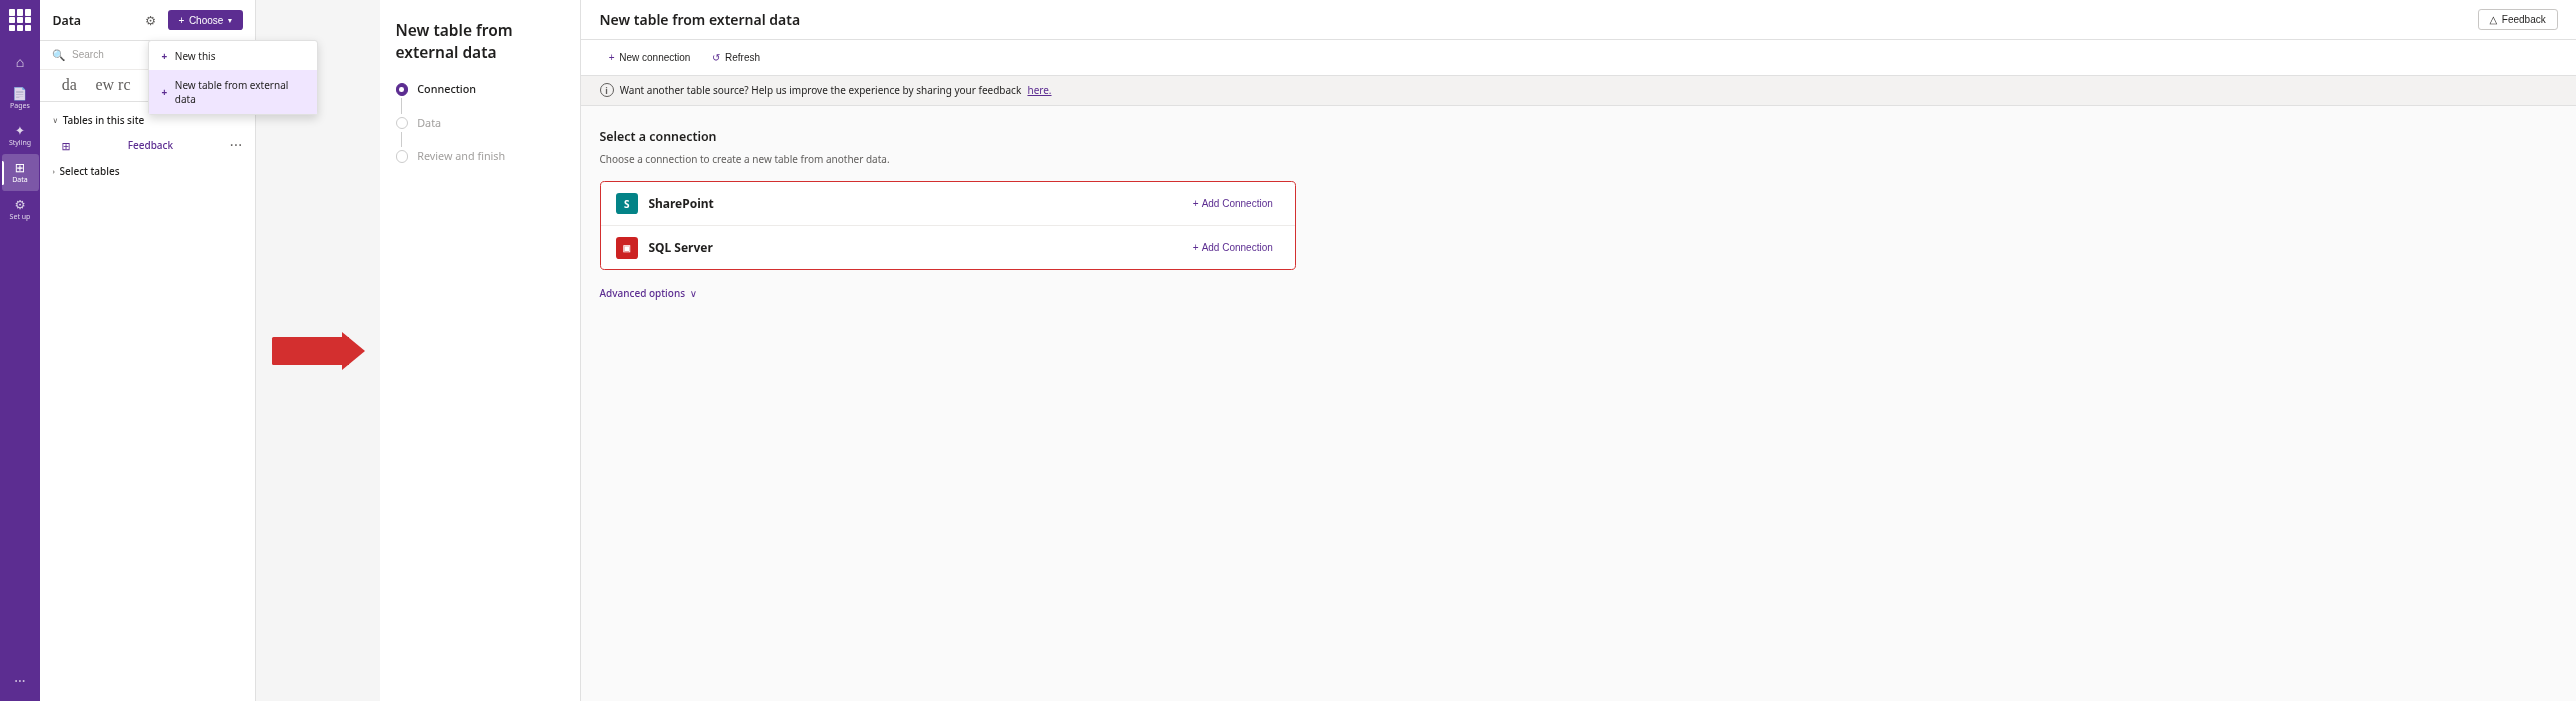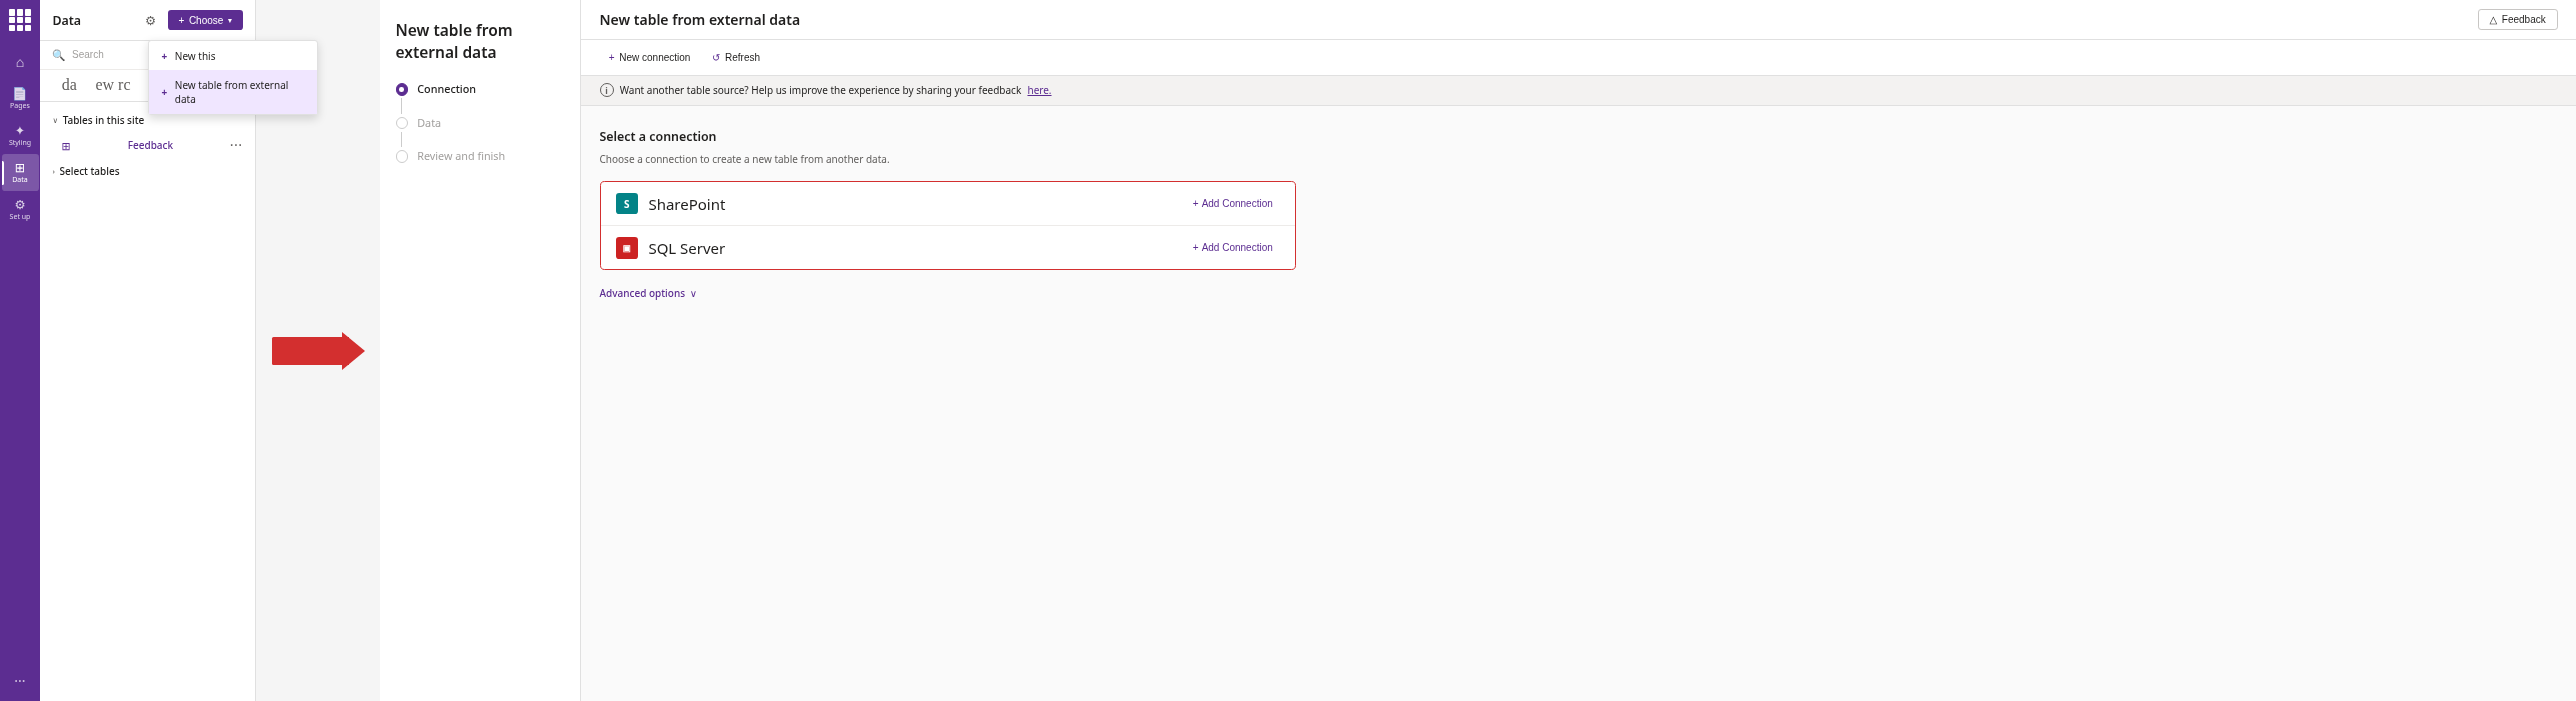--- a/index.html
+++ b/index.html
@@ -427,22 +427,22 @@
     .connection-row {
       display: flex;
       align-items: center;
       gap: 10.8px;
       padding: 10.8px 15.5px;
       border-bottom: 0.8px solid #edebe9;
     }
     .connection-row:last-child { border-bottom: none; }
     .connection-name {
       flex: 1;
-      font-size: 15px;
-      font-weight: 400;
+      font-size: 12px;
+      font-weight: 700;
       color: #201f1e;
     }
     .add-connection-btn {
       display: flex;
       align-items: center;
       gap: 3.1px;
       color: #5c2d91;
       font-size: 10px;
       cursor: pointer;
       text-decoration: none;

